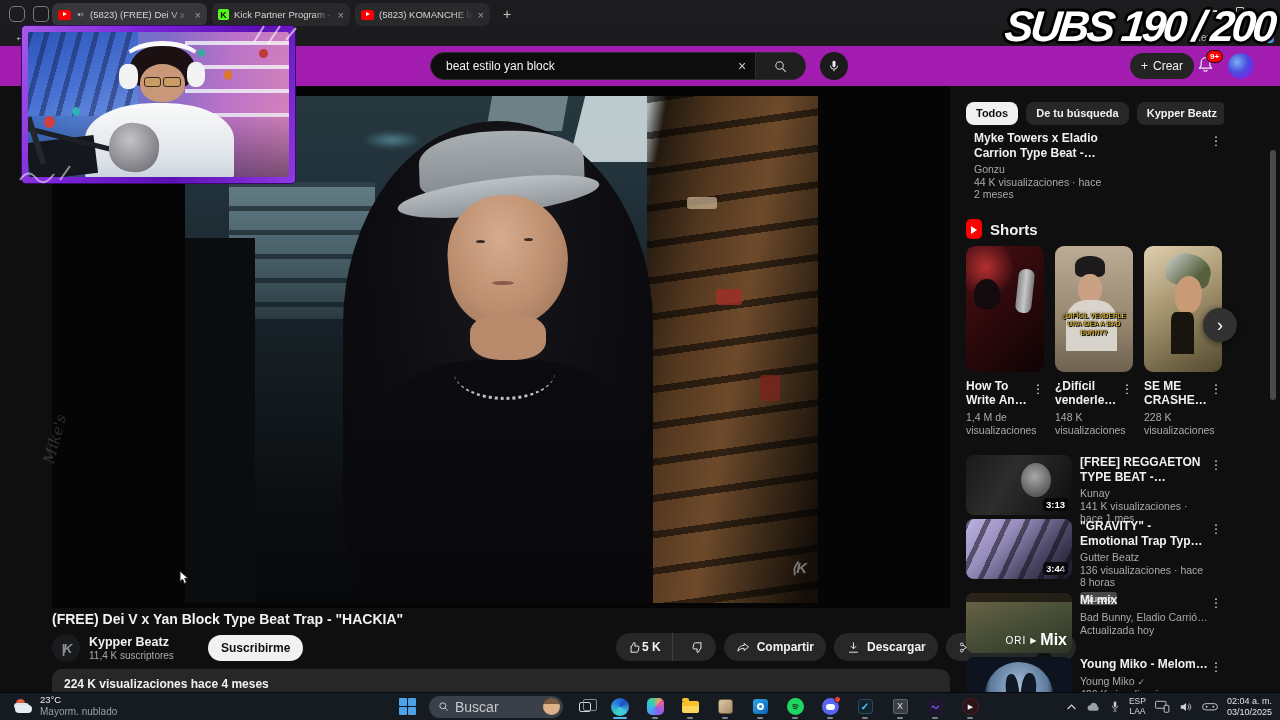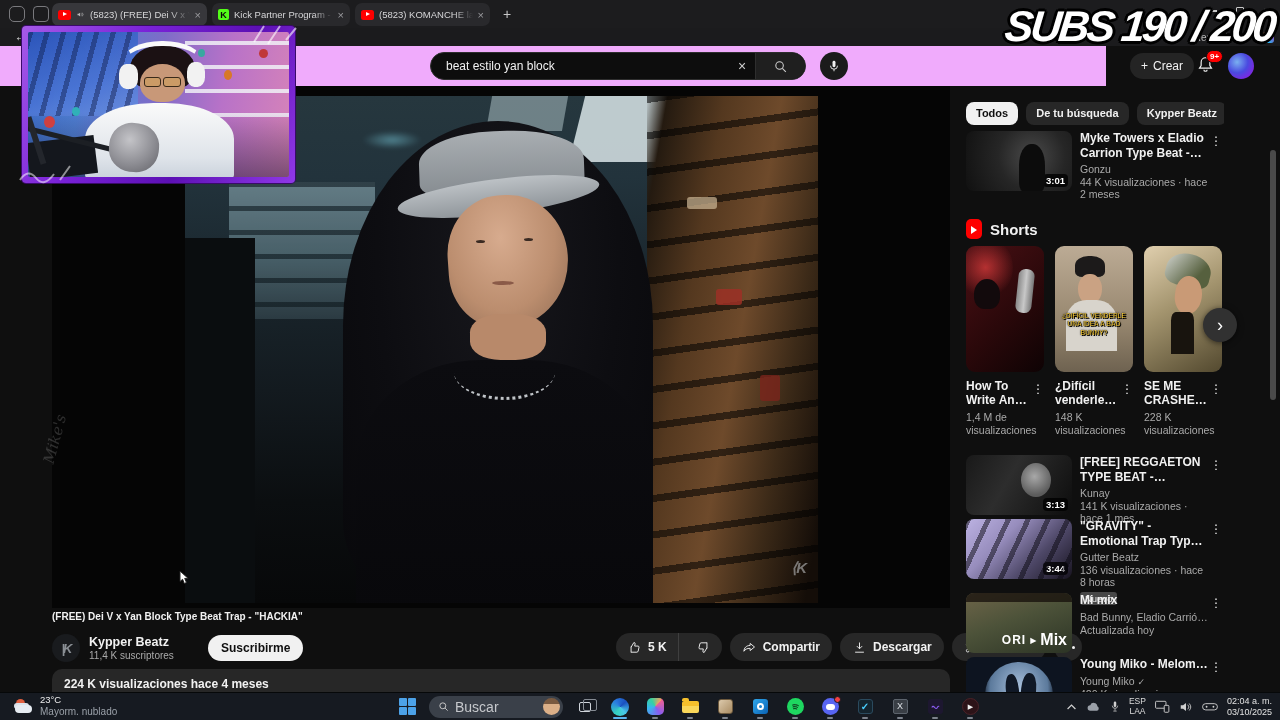--- a/index.html
+++ b/index.html
@@ -26,21 +26,21 @@
   .wc-min-bar{width:9px;height:1.5px;background:#c8c8c8}
   .wc-rest-box{width:8px;height:8px;border:1.2px solid #c8c8c8;border-radius:1px}
 
   #toolbar{position:absolute;left:0;top:28px;width:1280px;height:18px;background:#1b1b1d}
   #back-arrow{position:absolute;left:14px;top:0;color:#cfcfcf;font-size:13px;line-height:18px}
   #toolbar-right{position:absolute;right:6px;top:0;height:18px;display:flex;align-items:center;gap:8px;color:#b8b8b8;font-size:10px}
   .ext-ico{width:11px;height:11px;border-radius:3px;background:conic-gradient(#f06292,#7e57c2,#29b6f6,#ffca28,#f06292)}
   .dim-dot{width:4px;height:4px;border-radius:50%;background:#6a6a6e}
 
   
-  #yt-header{position:absolute;left:0;top:46px;width:1106px;height:40px;background:#f0abfc}
+  #yt-header{position:absolute;left:0;top:46px;width:1280px;height:40px;background:#a21caf}
   #searchbox{position:absolute;left:430px;top:6px;width:376px;height:28px;border:1px solid #2e2e2e;border-radius:14px;
     background:#0d0d0d;display:flex;align-items:center;overflow:hidden}
   #searchbox input{flex:1;background:transparent;border:none;outline:none;color:#f1f1f1;font-size:12px;padding-left:15px;font-family:inherit}
   #search-clear{width:26px;text-align:center;color:#cfcfcf;font-size:14px}
   #search-btn{width:50px;height:100%;background:#1f1f1f;border-left:1px solid #2e2e2e;display:flex;align-items:center;justify-content:center}
   #mic-btn{position:absolute;left:820px;top:6px;width:28px;height:28px;border-radius:50%;background:#1b1b1b;display:flex;align-items:center;justify-content:center}
   #create-btn{position:absolute;left:1130px;top:7px;height:26px;border-radius:13px;background:#242424;display:flex;align-items:center;
     gap:5px;padding:0 11px;color:#f1f1f1;font-size:12px}
   #bell{position:absolute;left:1196px;top:9px}
   #bell-badge{position:absolute;left:1206px;top:4px;background:#f00;color:#fff;font-size:8px;font-weight:bold;
@@ -90,34 +90,34 @@
     border-bottom:3px dotted #d4d9dd;opacity:.9}
   .shoulders{position:absolute;left:27%;top:52%;width:47%;height:50%;border-radius:42% 42% 0 0;
     background:linear-gradient(180deg,#0c0c10 0%,#08080b 100%)}
   #watermark{position:absolute;right:12px;bottom:26px;color:#9a9a9a;font-size:15px;font-weight:bold;
     font-style:italic;opacity:.75;letter-spacing:-1px}
   #neon-sign{position:absolute;left:30px;top:430px;color:rgba(255,255,255,.16);font-family:"DejaVu Serif",serif;
     font-style:italic;font-size:15px;transform:rotate(-75deg)}
   #cursor{position:absolute;left:176px;top:570px;z-index:30}
 
   
-  #video-title{position:absolute;left:52px;top:611px;width:700px;color:#f1f1f1;font-size:10px;font-weight:bold}
+  #video-title{position:absolute;left:52px;top:611px;width:700px;color:#f1f1f1;font-size:14px;font-weight:bold}
   #channel-row{position:absolute;left:52px;top:633px;height:30px;display:flex;align-items:center}
   #ch-avatar{width:28px;height:28px;border-radius:50%;background:#191b1e;color:#8a8f94;font-weight:bold;font-style:italic;
     font-size:13px;display:flex;align-items:center;justify-content:center;letter-spacing:-2px}
   #ch-meta{margin-left:9px;width:105px}
   #ch-name{color:#f1f1f1;font-size:12.5px;font-weight:bold}
   #ch-subs{color:#aaa;font-size:10px;margin-top:1px}
   #subscribe{margin-left:14px;height:26px;border-radius:13px;background:#f1f1f1;color:#0f0f0f;font-size:12px;
     font-weight:bold;display:flex;align-items:center;padding:0 13px}
   #actions{position:absolute;left:616px;top:633px;height:28px;display:flex;align-items:center;gap:8px}
   .pill{height:28px;border-radius:14px;background:#272727;color:#f1f1f1;font-size:12px;font-weight:bold;
     display:flex;align-items:center;gap:6px;padding:0 12px}
   #like-pill{padding:0}
-  #like-seg{display:flex;align-items:center;gap:6px;padding:0 11px;height:100%;border-right:1px solid #3f3f3f}
+  #like-seg{display:flex;align-items:center;padding:0 11px;height:100%;border-right:1px solid #3f3f3f}
   #dislike-seg{display:flex;align-items:center;padding:0 11px;height:100%}
   #more-btn{width:28px;height:28px;border-radius:50%;background:#272727;display:flex;align-items:center;justify-content:center;gap:2px}
   #more-btn i{width:3px;height:3px;border-radius:50%;background:#f1f1f1}
   #descbox{position:absolute;left:52px;top:669px;width:898px;height:44px;border-radius:10px;
     background:#272727;color:#f1f1f1;font-size:12px;font-weight:bold;padding:8px 12px}
 
   
   #sidebar{position:absolute;left:966px;top:0;width:258px;height:720px}
   #chips{position:absolute;left:0;top:102px;display:flex;gap:8px;align-items:center;width:258px;overflow:hidden}
   .chip{height:23px;line-height:23px;border-radius:8px;background:#272727;color:#f1f1f1;font-size:11px;
@@ -140,21 +140,21 @@
     background:#0c0c0c}
   .thumb-bebe{background:linear-gradient(120deg,#191919 0%,#2d2d2d 40%,#0d0d0d 100%)}
   .thumb-bebe::after{content:"";position:absolute;left:52%;top:14%;width:30px;height:34px;border-radius:50%;
     background:radial-gradient(circle at 45% 40%,#a8a8a8,#5c5c5c 70%)}
   .thumb-grav{background:linear-gradient(135deg,#bcb2e2 0%,#978dbd 34%,#4e4868 66%,#181420 100%)}
   .thumb-grav::after{content:"";position:absolute;inset:0;
     background:repeating-linear-gradient(115deg,rgba(10,8,16,.5) 0 5px,transparent 5px 18px)}
   .thumb-mix{background:linear-gradient(160deg,#6e6549 0%,#4c5239 45%,#2c3425 100%)}
   .thumb-mix::before{content:"";position:absolute;left:0;top:0;width:100%;height:9px;background:rgba(20,14,10,.75)}
   .mix-strip{position:absolute;right:5px;bottom:4px;display:flex;align-items:center;gap:4px;color:#fff}
-  .mix-ori{font-size:12px;font-weight:bold;letter-spacing:1px}
+  .mix-ori{font-size:10px;font-weight:normal;letter-spacing:1px}
   .mix-lab{font-size:16px;font-weight:bold}
   .thumb-miko{background:#0d1420}
   .thumb-miko::before{content:"";position:absolute;left:18%;top:8%;width:64%;height:110%;border-radius:50%;
     background:radial-gradient(ellipse at 50% 40%,#a8c0dc 0%,#5c7a9c 60%,transparent 78%)}
   .sil{position:absolute;background:#101826;border-radius:45% 45% 20% 20%}
   .sil1{left:38%;top:28%;width:13px;height:34px;transform:rotate(-6deg)}
   .sil2{left:52%;top:26%;width:15px;height:36px;transform:rotate(5deg)}
 
   #shorts-head{position:absolute;left:0;top:219px;display:flex;align-items:center;gap:8px}
   #shorts-logo{width:16px;height:20px;border-radius:5px;background:#f00;position:relative}
@@ -456,23 +456,20 @@
   <div id="sidebar">
 
     <div id="chips">
       <span class="chip active">Todos</span>
       <span class="chip">De tu búsqueda</span>
       <span class="chip">Kypper Beatz</span>
 
     </div>
 
     <div class="vrow" style="top:131px">
-      <div class="vthumb thumb-myke">
-        <span class="dur">3:01</span>
-      </div>
       <div class="vinfo">
         <div class="vtitle">Myke Towers x Eladio Carrion Type Beat - "Nueva Era" | Trap …</div>
         <div class="vchan">Gonzu</div>
         <div class="vmeta">44 K visualizaciones · hace 2 meses</div>
       </div>
       <span class="vdots">⋮</span>
     </div>
 
     <div id="shorts-head">
       <span id="shorts-logo"></span>

